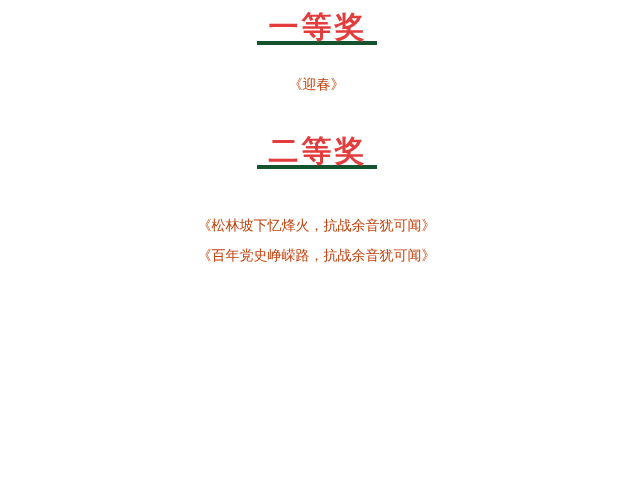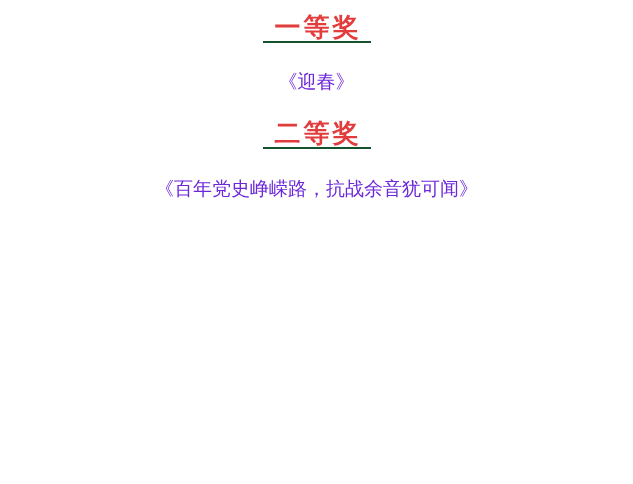--- a/index.html
+++ b/index.html
@@ -11,42 +11,42 @@
     width: 633px;
     height: 484px;
     background: #ffffff;
     box-sizing: border-box;
     padding-top: 16px;
     text-align: center;
     font-family: "Liberation Sans", sans-serif;
     overflow: hidden;
   }
   .award-section { margin: 0; }
-  .award-section + .award-section { margin-top: 25px; }
+  .award-section + .award-section { margin-top: 41px; }
   .award-heading {
     display: inline-block;
     margin: 0;
-    font-size: 26px;
+    font-size: 30px;
     line-height: 22px;
     font-weight: bold;
     color: #e23c3c;
     letter-spacing: 3px;
     padding: 0 9px 3px 12px; 
-    border-bottom: 2px solid #14532d;
+    border-bottom: 4px solid #14532d;
   }
   .works {
     margin: 24px 0 0 0;
     padding: 0;
     list-style: none;
   }
   .work {
     margin: 0;
-    font-size: 19px;
+    font-size: 14px;
     line-height: 30px;
-    color: #6d28d9;
+    color: #c2410c;
     font-weight: 400;
   }
 </style>
 </head>
 <body>
 
 <div class="page">
 
   <section class="award-section">
     <h2 class="award-heading">一等奖</h2>
@@ -56,17 +56,18 @@
   </section>
 
   <section class="award-section">
     <h2 class="award-heading">二等奖</h2>
     <div class="works">
     </div>
   </section>
 
   <section class="award-section">
     <div class="works">
+      <p class="work">《松林坡下忆烽火，抗战余音犹可闻》</p>
       <p class="work">《百年党史峥嵘路，抗战余音犹可闻》</p>
     </div>
   </section>
 
 </div>
 
 </body></html>

